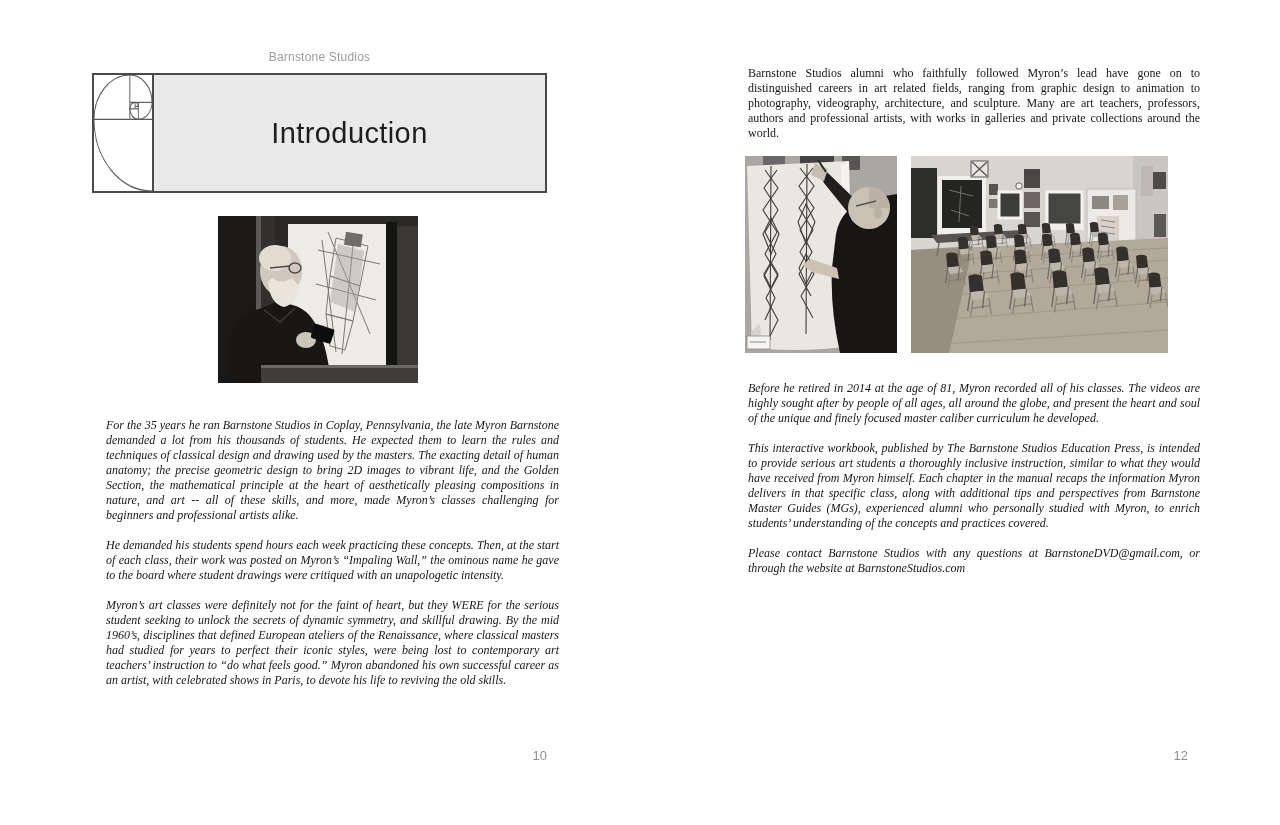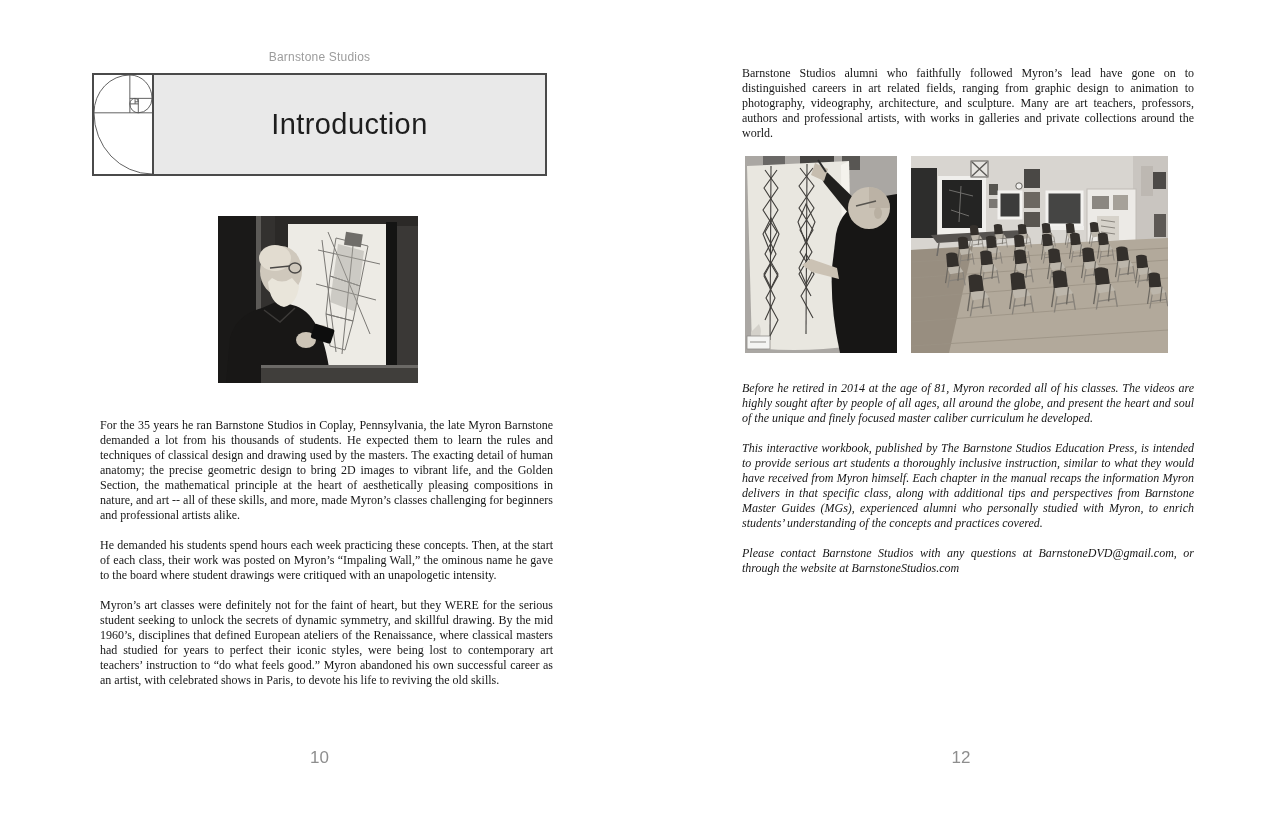--- a/index.html
+++ b/index.html
@@ -10,50 +10,50 @@
   }
   .page{position:absolute;top:0;height:825px;}
   .page-left{left:92px;width:455px;}
   .page-right{left:734px;width:454px;}
   .running-header{
     position:absolute;top:50px;left:0;width:100%;text-align:center;
     font-family:"Liberation Sans", sans-serif;font-size:12px;color:#9c9c9c;
     letter-spacing:.2px;
   }
   .banner{
-    position:absolute;top:73px;left:0;width:455px;height:103px;
+    position:absolute;top:73px;left:0;width:455px;height:120px;
     box-sizing:border-box;border:2px solid #4a4a4a;background:#e9e9e9;
     display:flex;align-items:stretch;
   }
   .banner-logo{
     width:60px;flex:0 0 60px;background:#ffffff;
     border-right:2px solid #4a4a4a;box-sizing:border-box;
   }
   .banner-logo svg{display:block;width:100%;height:100%;}
   .banner-title{
     flex:1;display:flex;align-items:center;justify-content:center;
     font-family:"Liberation Sans", sans-serif;font-size:29px;color:#1e1e1e;
     letter-spacing:.4px;
   }
   .photo{position:absolute;overflow:hidden;}
   .photo svg{display:block;width:100%;height:100%;}
   .photo-left-page{top:216px;left:126px;width:200px;height:167px;}
   .photo-pinning{top:156px;left:11px;width:152px;height:197px;}
   .photo-classroom{top:156px;left:177px;width:257px;height:197px;}
-  .body-text{position:absolute;left:8px;}
-  .text-left{top:418px;width:453px;}
+  .body-text{position:absolute;left:14px;}
+  .text-left{top:418px;width:453px;font-style:italic;}
   .text-right-lead{top:66px;width:452px;}
   .text-right-lower{top:381px;width:452px;font-style:italic;}
   .body-text p{
     margin:0 0 15px 0;font-size:12px;line-height:15px;
     text-align:justify;color:#161616;
   }
   .page-number{
-    position:absolute;top:748px;left:0;width:100%;text-align:center;
-    font-family:"Liberation Sans", sans-serif;font-size:17px;color:#8e8e8e;
+    position:absolute;top:748px;left:0;width:100%;text-align:right;
+    font-family:"Liberation Sans", sans-serif;font-size:13px;color:#8e8e8e;
   }
 </style>
 </head>
 <body>
 
 <div class="page page-left">
 
   <div class="running-header">Barnstone Studios</div>
 
   <div class="banner">

